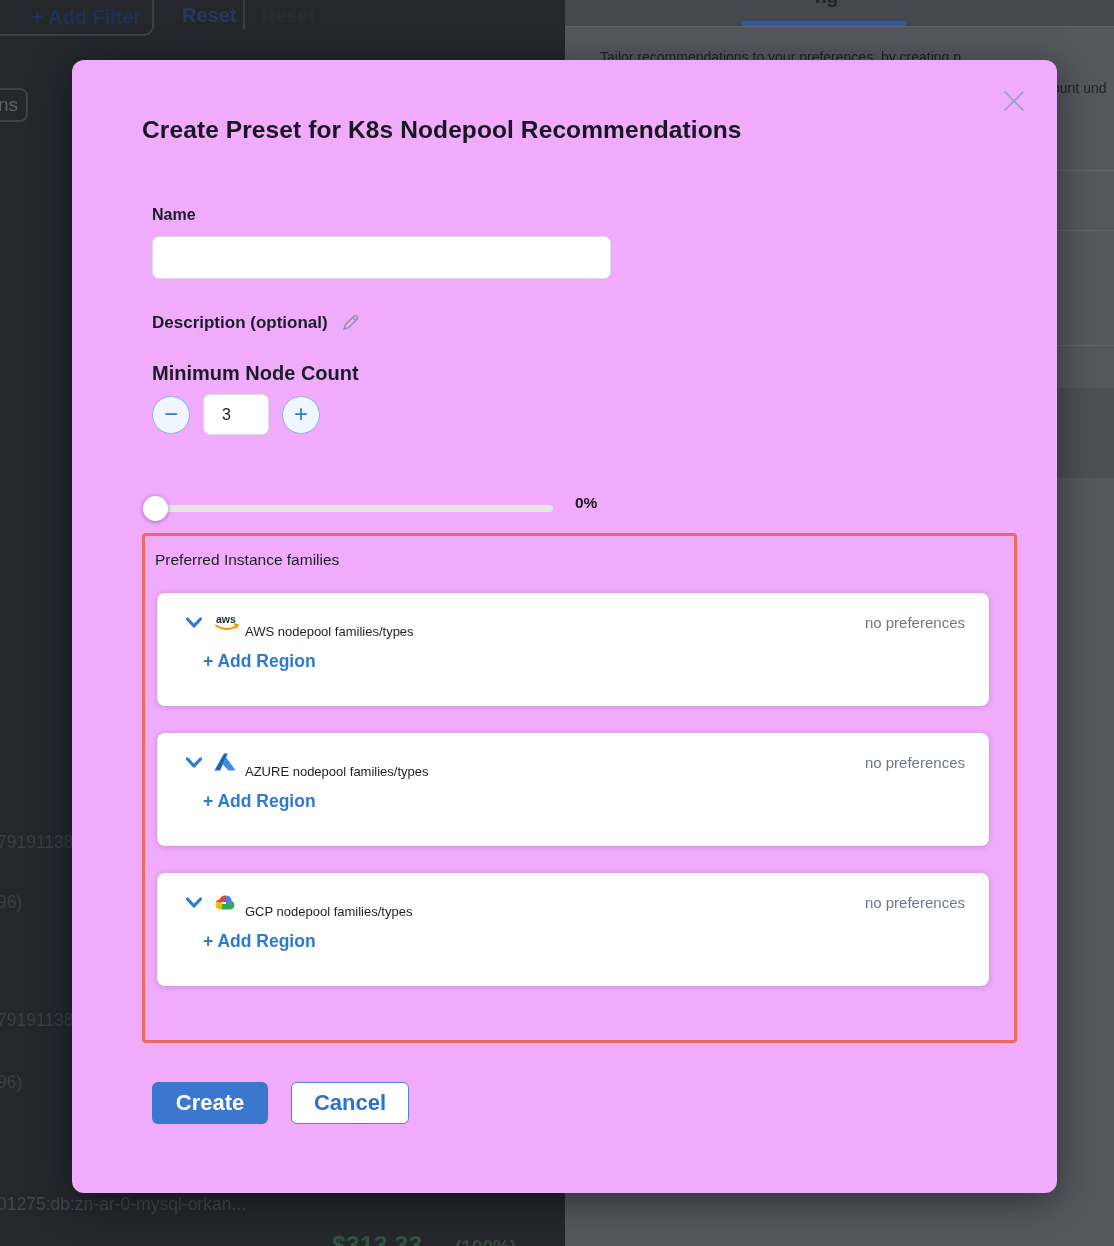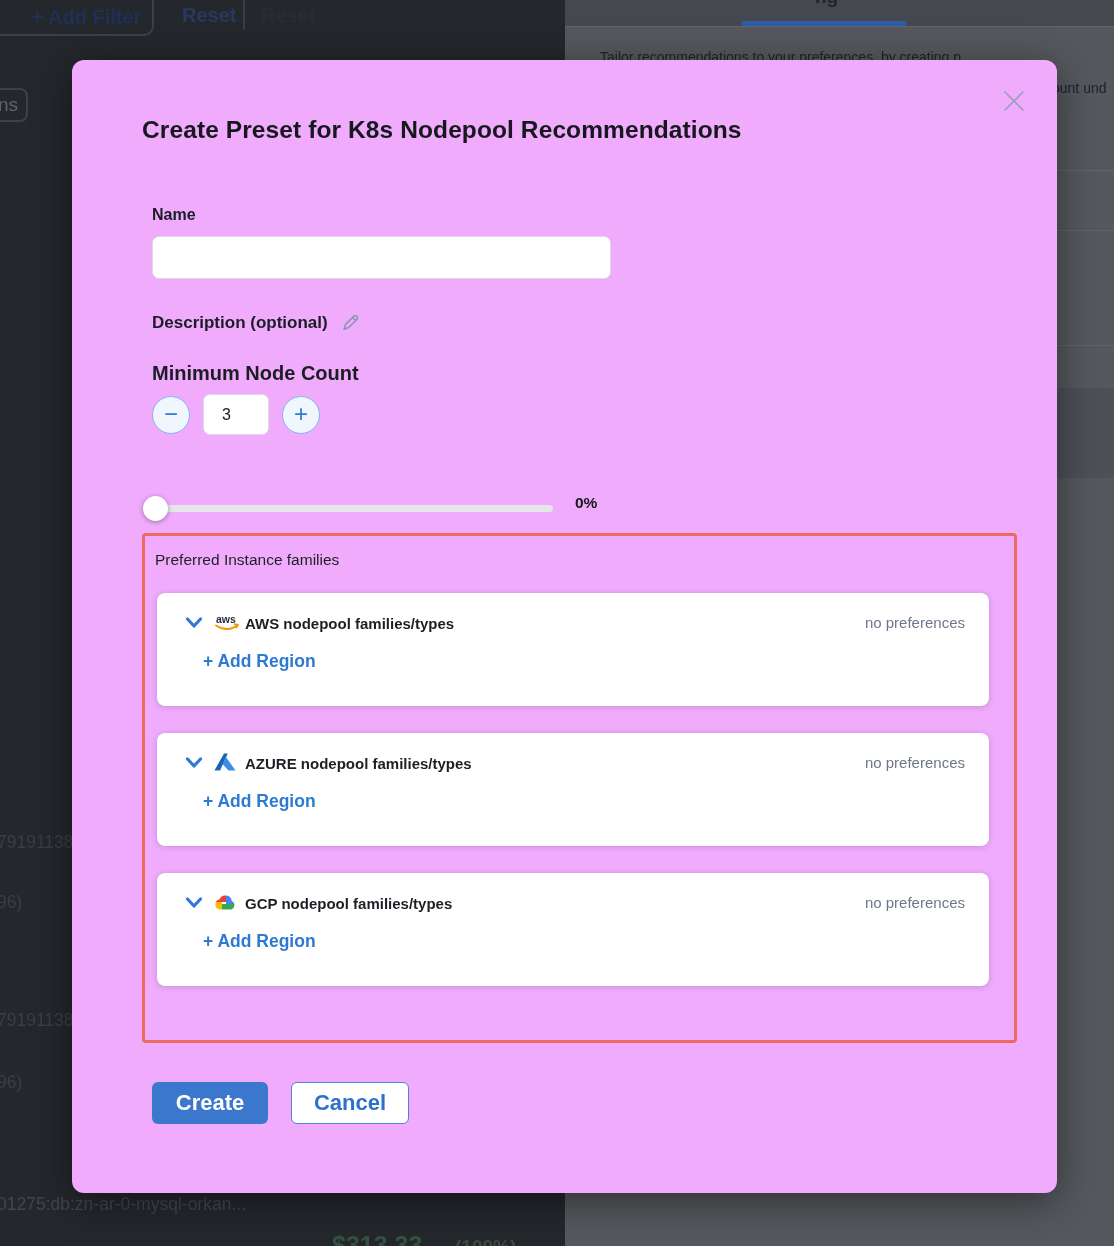--- a/index.html
+++ b/index.html
@@ -88,21 +88,21 @@
 
   .provider-card {
     left:12px; width:832px; height:113px;
     background:#fff; border-radius:8px;
     box-shadow:0 1px 6px rgba(20,20,40,.16), 0 0 1px rgba(20,20,40,.12);
     position:absolute;
   }
   .card-row1 { position:absolute; left:0; top:18px; width:100%; height:26px; }
   .chevron { position:absolute; left:28px; top:5px; width:18px; height:14px; cursor:pointer; }
   .provider-icon { position:absolute; left:56px; top:0; width:27px; height:23px; }
-  .provider-label { position:absolute; left:88px; top:4px; font-size:15px; font-weight:700; color:#1c1f24; }
+  .provider-label { position:absolute; left:88px; top:13px; font-size:13px; font-weight:400; color:#1c1f24; }
   .provider-status { position:absolute; right:24px; top:3px; font-size:15px; color:#6e7689; }
   .add-region { position:absolute; left:46px; top:58px; font-size:17.5px; font-weight:700; color:#2e7ad2; cursor:pointer; }
 
   .btn {
     height:42px; border-radius:6px; font-size:22px; font-weight:700;
     display:flex; align-items:center; justify-content:center; cursor:pointer;
     font-family:"Liberation Sans", sans-serif;
   }
   #create-btn { left:80px; top:1022px; width:116px; background:#3a77cd; color:#ffffff; border:none; }
   #cancel-btn { left:219px; top:1022px; width:118px; background:#ffffff; color:#2e71ca; border:1.5px solid #4c85d4; }

